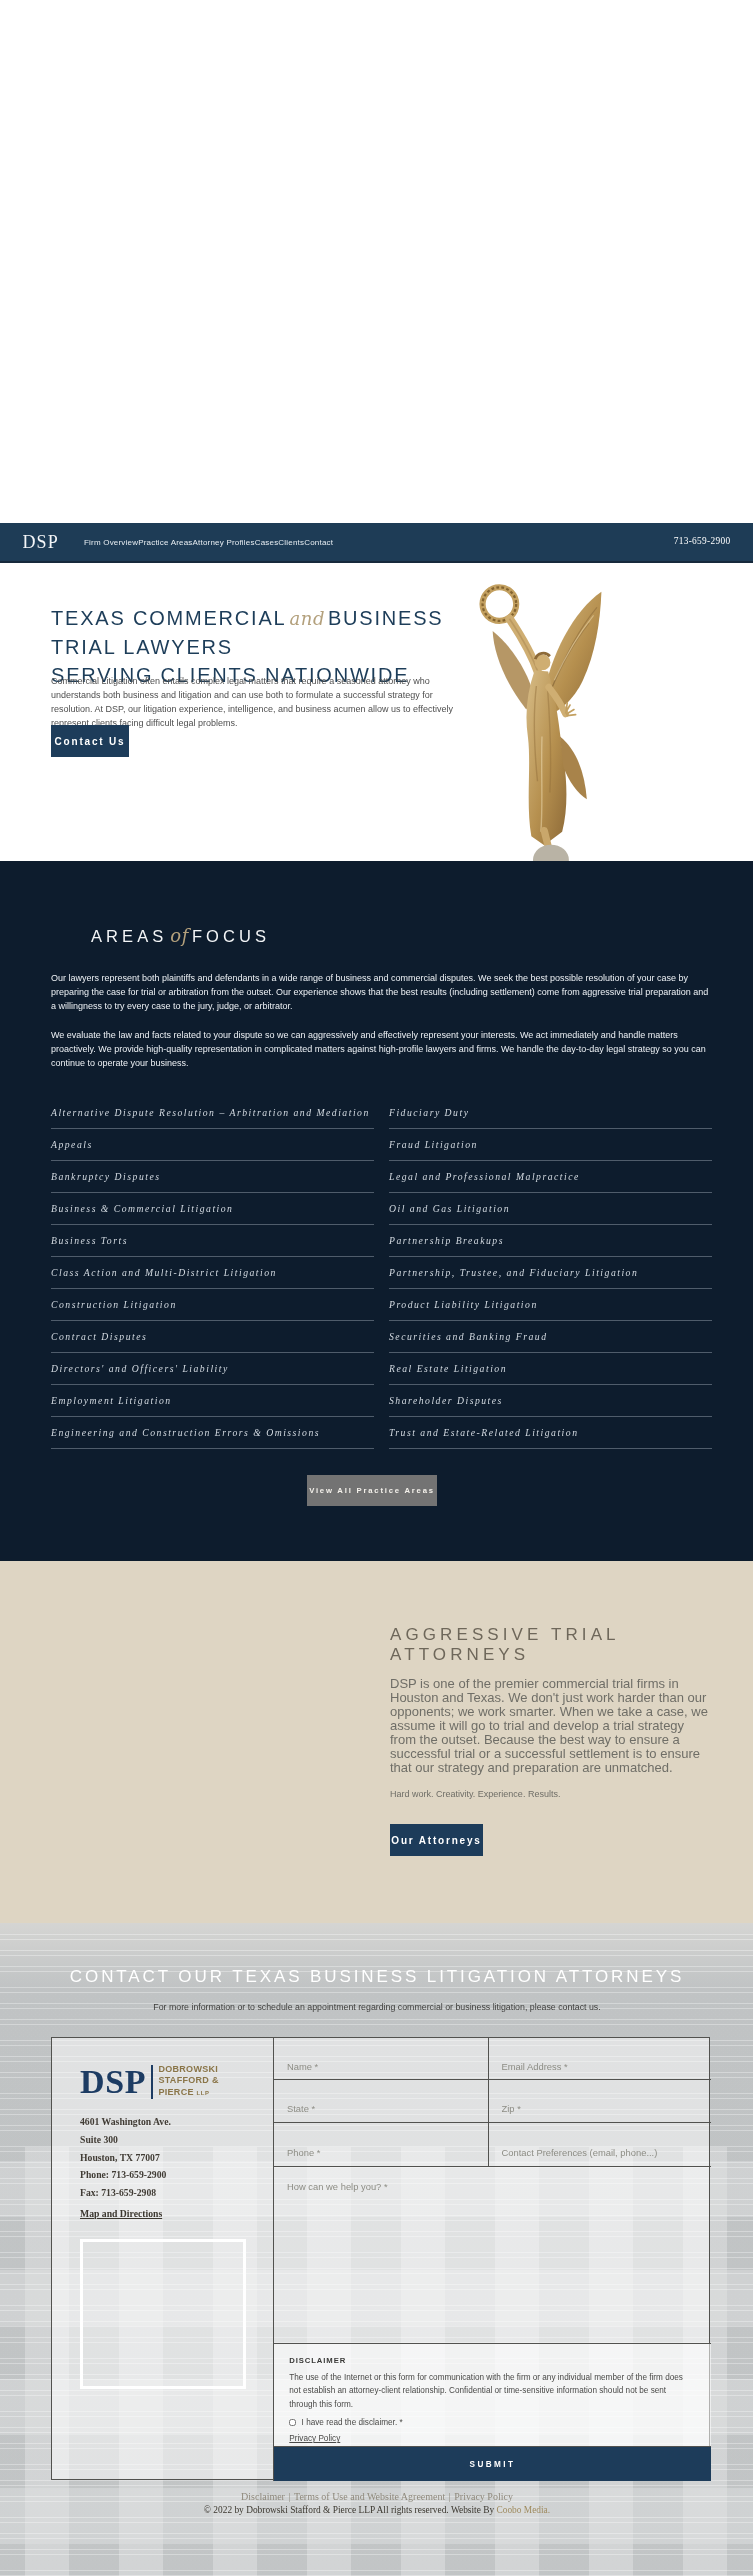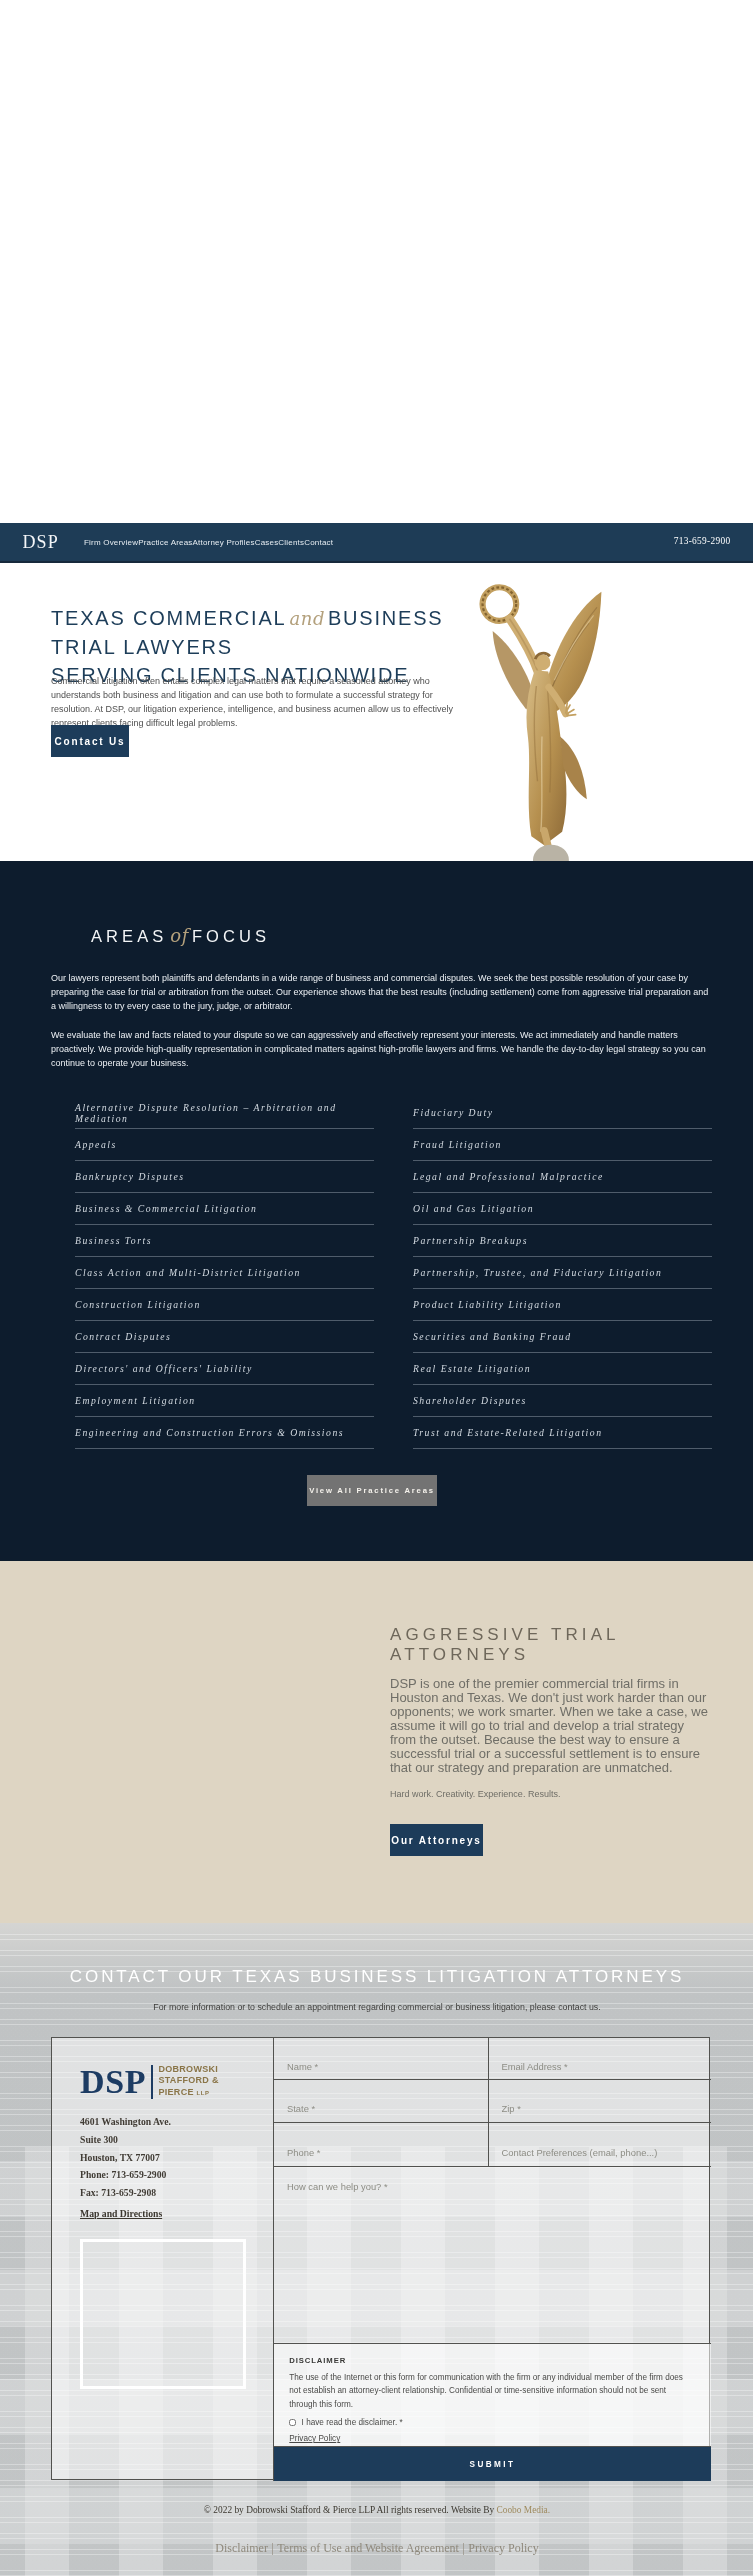--- a/index.html
+++ b/index.html
@@ -27,21 +27,21 @@
   .statue { position:absolute; right:3.5px; top:3.5px; width:157px; height:294px; }
 
   
   .focus { position:absolute; left:0; top:861px; width:754px; height:701px; background:#0d1c2d; }
   .focus-heading { position:absolute; left:51px; top:64px; color:#f3f5f7; font-size:16.5px; letter-spacing:4.1px;margin-left:40px; }
   .focus-p1 { position:absolute; left:51px; top:110px; width:661px; color:#edf1f5; font-size:9px; line-height:14px; }
   .focus-p2 { position:absolute; left:51px; top:167px; width:661px; color:#edf1f5; font-size:9px; line-height:14px; }
   .pa-col { position:absolute; top:236px; width:323px; }
   .pa-col-left { left:51px; }
   .pa-col-right { left:389px; }
-  .pa-item { height:32px; display:flex; align-items:center; border-bottom:0.6px solid rgba(186,198,210,0.38); font-family:"Liberation Serif", serif; font-style:italic; color:#d3dae1; font-size:9.7px; letter-spacing:1.5px; cursor:pointer;margin-left:24px; }
+  .pa-item { height:32px; display:flex; align-items:center; border-bottom:0.6px solid rgba(186,198,210,0.38); font-family:"Liberation Serif", serif; font-style:italic; color:#d3dae1; font-size:9.7px; letter-spacing:1.5px; cursor:pointer; }
   .focus-cta { position:absolute; left:307px; top:614px; width:130px; height:31px; background:#737373; color:#f5f2ec; font-size:7.7px; letter-spacing:1.8px; font-weight:bold; display:flex; align-items:center; justify-content:center; cursor:pointer; }
 
   
   .beige { position:absolute; left:0; top:1561px; width:754px; height:362px; background:#ded5c3; }
   .beige-heading { position:absolute; left:390px; top:64px; color:#6e675a; font-size:17px; letter-spacing:4.1px; }
   .beige-p1 { position:absolute; left:390px; top:104px; width:323px; color:#6f6e67; font-size:13px; line-height:14px;margin-top:12px; }
   .beige-p2 { position:absolute; left:390px; top:173px; width:323px; color:#6f6e67; font-size:9px; line-height:14px; }
   .beige-p3 { position:absolute; left:390px; top:228px; width:323px; color:#6f6e67; font-size:9px; }
   .beige-cta { position:absolute; left:390px; top:263px; width:93px; height:32px; }
 
@@ -90,21 +90,21 @@
   .disclaimer { position:absolute; left:0; top:306px; width:437px; height:103px; background:rgba(255,255,255,0.55); border-bottom:0.6px solid #52524f; padding:11.8px 15.3px 0 15.3px; }
   .disc-title { color:#3a3a38; font-size:7.7px; font-weight:bold; letter-spacing:0.9px; }
   .disc-text { margin-top:5.9px; color:#4a4a48; font-size:8.2px; line-height:13.5px; width:400px; }
   .disc-check { margin-top:7px; display:flex; align-items:center; gap:5.3px; color:#4a4a48; font-size:8.2px; }
   .disc-check input { width:7px; height:7px; cursor:pointer; }
   .privacy-link { margin-top:7px; display:inline-block; color:#4a4a48; font-size:8.2px; text-decoration:underline; cursor:pointer; }
   .submit-btn { position:absolute; left:0; top:409px; width:437px; height:34px; font-size:8.2px; letter-spacing:2.4px; }
 
   .footer-copy { position:absolute; left:0; top:582px; width:754px; text-align:center; font-family:"Liberation Serif", serif; color:#3b372f; font-size:9.4px; }
   .footer-copy .credit { color:#a08c60; cursor:pointer; }
-  .footer-links { position:absolute; left:0; top:618px; width:754px; text-align:center; font-family:"Liberation Serif", serif; color:#8f897c; font-size:12px; }
+  .footer-links { position:absolute; left:0; top:568px; width:754px; text-align:center; font-family:"Liberation Serif", serif; color:#8f897c; font-size:10px; }
   .footer-links span.link { cursor:pointer; }
   .footer-links span.sep { padding:0 3.5px; }
 </style>
 </head>
 <body>
 
 <div class="page">
 
   <div class="top-spacer"></div>
 

